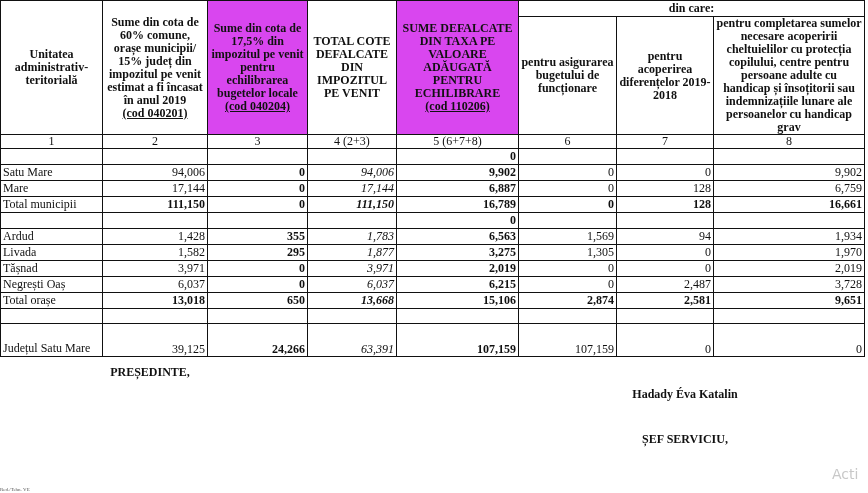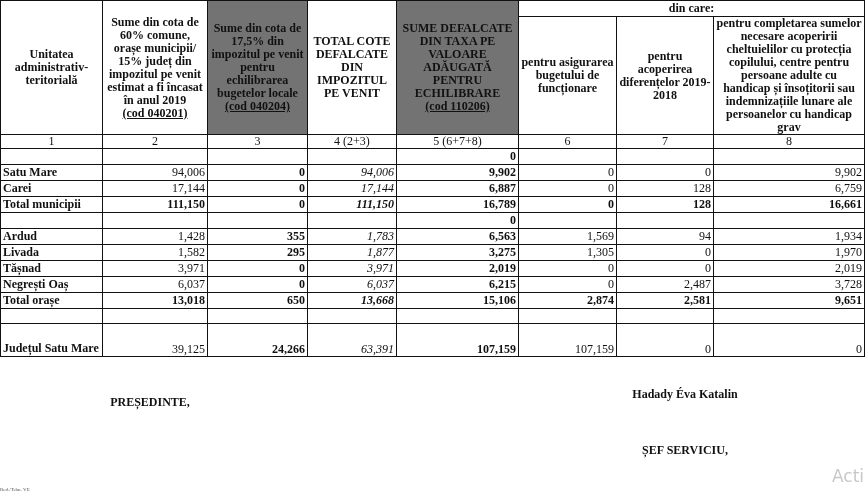--- a/index.html
+++ b/index.html
@@ -1,31 +1,31 @@
 <!DOCTYPE html>
 <html><head>
 <meta charset="utf-8">
 <style>
   html, body { margin:0; padding:0; background:#ffffff; }
   body { width:868px; height:493px; position:relative; overflow:hidden;
          font-family:"Liberation Serif","DejaVu Serif",serif; color:#111; }
   table.main { position:absolute; left:0; top:0; border-collapse:collapse; table-layout:fixed; }
   table.main td { border:1px solid #111; padding:0 2px; font-size:12px; line-height:13px; overflow:hidden; }
   .hdr td { font-weight:bold; text-align:center; vertical-align:middle; font-size:11px; line-height:13.5px; }
-  .shade { background:#737373; }
+  .shade { background:#d946ef; }
   .idx td { font-size:9px; line-height:9px; text-align:center; height:9px; padding:0; }
   .num { text-align:right; }
   .b { font-weight:bold; }
   .i { font-style:italic; }
-  .name { text-align:left; font-weight:bold; font-size:12.5px; }
+  .name { text-align:left; font-weight:normal; font-size:12.5px; }
   u { text-decoration:underline; }
   .thick-top td { border-top:3px solid #111; }
   .thick-bottom td { border-bottom:3px solid #111; }
   .sig { position:absolute; text-align:center; font-weight:bold; font-size:12px; line-height:16px; }
-  .watermark { position:absolute; left:832px; top:466px; font-family:"DejaVu Sans",sans-serif; font-size:17px; color:#c8c8c8; }
+  .watermark { position:absolute; left:832px; top:466px; font-family:"DejaVu Sans",sans-serif; font-size:14px; color:#c8c8c8; }
   .footnote { position:absolute; left:0; top:487px; font-size:5px; color:#555; }
 </style>
 </head>
 <body>
 
 <table class="main">
   <colgroup>
     <col style="width:102px">
       <col style="width:105px">
       <col style="width:100px">
@@ -83,21 +83,21 @@
     <td class="name">Satu Mare</td>
     <td class="num">94,006</td>
     <td class="num b">0</td>
     <td class="num i">94,006</td>
     <td class="num b">9,902</td>
     <td class="num">0</td>
     <td class="num">0</td>
     <td class="num">9,902</td>
   </tr>
   <tr style="height:16px">
-    <td class="name">Carei</td>
+    <td class="name">Mare</td>
     <td class="num">17,144</td>
     <td class="num b">0</td>
     <td class="num i">17,144</td>
     <td class="num b">6,887</td>
     <td class="num">0</td>
     <td class="num">128</td>
     <td class="num">6,759</td>
   </tr>
   <tr style="height:16px">
     <td class="name">Total municipii</td>
@@ -185,24 +185,24 @@
     <td class="num b" style="vertical-align:bottom">24,266</td>
     <td class="num i" style="vertical-align:bottom">63,391</td>
     <td class="num b" style="vertical-align:bottom">107,159</td>
     <td class="num" style="vertical-align:bottom">107,159</td>
     <td class="num" style="vertical-align:bottom">0</td>
     <td class="num" style="vertical-align:bottom">0</td>
   </tr>
 </tbody>
   </table>
 
-<div class="sig" style="left:90px; top:394px; width:120px;">
+<div class="sig" style="left:90px; top:364px; width:120px;">
   <div>PREȘEDINTE,</div>
 </div>
 <div class="sig" style="left:600px; top:386px; width:170px;">
   <div>Hadady Éva Katalin</div>
 </div>
-<div class="sig" style="left:600px; top:442px; width:170px;">
+<div class="sig" style="left:600px; top:431px; width:170px;">
   <div>ȘEF SERVICIU,</div>
 </div>
 
 <div class="watermark">Acti</div>
 <div class="footnote">Red./Tehn. VE</div>
 
 </body></html>

